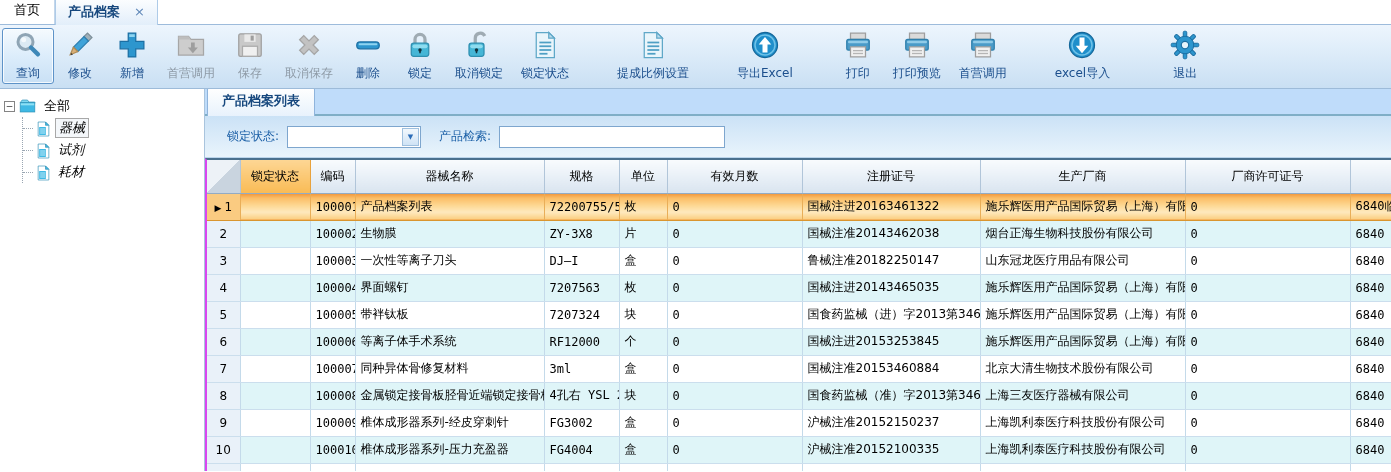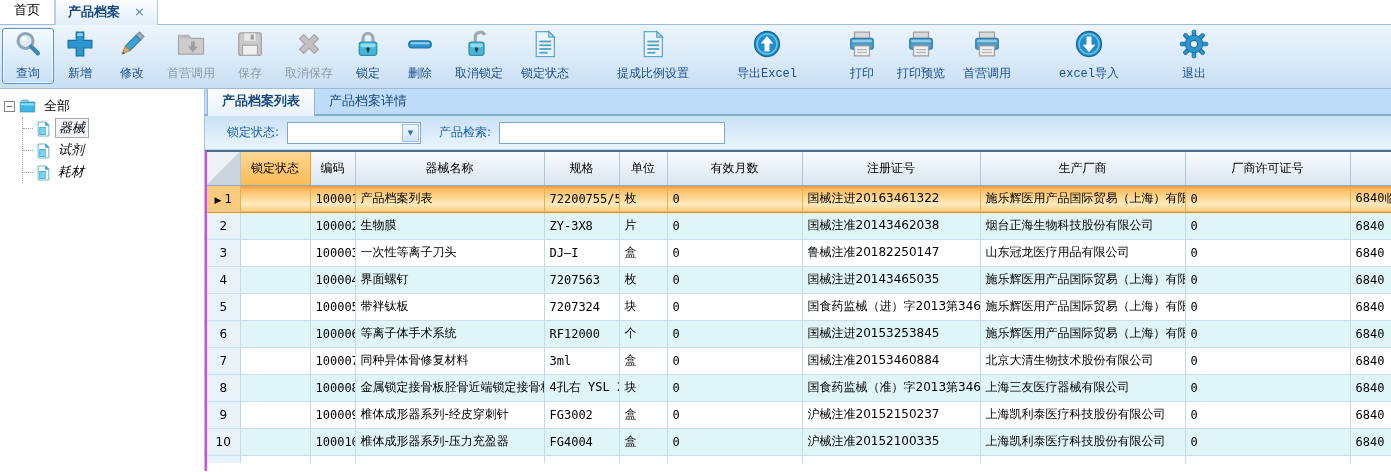--- a/index.html
+++ b/index.html
@@ -12,21 +12,21 @@
           background:#fff; border-right:1px solid #C3D6EA; color:#000; }
   .wtab.active { background:linear-gradient(180deg,#FDFEFF,#E2EEFA); border:1px solid #AECBE8; border-bottom:none;
                  border-radius:2px 2px 0 0; font-weight:bold; color:#17487E; margin-bottom:-1px; padding:0 12px; }
   .wtab .close { margin-left:14px; color:#5F87B8; font-weight:normal; font-size:13px; }
 
   
   .toolbar { height:64px; background:linear-gradient(180deg,#EDF5FD 0%,#DDECF9 45%,#C9DFF3 100%);
              border-bottom:1px solid #9DBBD9; display:flex; align-items:center; padding:2px 2px 4px 2px; }
   .tbtn { display:flex; flex-direction:column; align-items:center; justify-content:center; gap:2px;
           min-width:52px; height:56px; padding:2px 8px; border:1px solid transparent; border-radius:3px;
-          color:#1B4E8C; white-space:nowrap; cursor:pointer;font-family:Liberation Mono, monospace; }
+          color:#1B4E8C; white-space:nowrap; cursor:pointer; }
   .tbtn.active { border:1px solid #5E93C8; background:linear-gradient(180deg,#F5FAFE,#DCEDFB 50%,#C9E0F5);
                  box-shadow:inset 0 0 0 1px rgba(255,255,255,.8); }
   .tbtn.disabled { color:#8E9AA6; cursor:default; }
   .tbtn svg { width:30px; height:30px; }
   .gap30 { margin-left:30px; } .gap40 { margin-left:40px; }
 
   
   .main { display:flex; height:382px; }
   .tree { width:205px; background:#fff; border-right:1px solid #A9C4DD; padding:6px 4px; font-size:13px; }
   .trow { display:flex; align-items:center; height:22px; white-space:nowrap; }
@@ -38,21 +38,21 @@
   .tchild .trow::before { content:""; width:10px; border-top:1px dotted #9AA6B2; margin-right:2px; }
   .tlabel { padding:0 3px; }
   .tlabel.sel { border:1px solid #A8A8A8; background:#F4F7FA; }
 
   
   .panel { flex:1; background:#CBE2F7; display:flex; flex-direction:column; overflow:hidden; }
   .itabs { height:27px; background:#BFDCFA; display:flex; align-items:flex-end; border-bottom:2px solid #7FAEC6; padding-left:2px; }
   .itab { padding:4px 14px 4px; color:#17487E; font-size:13px; cursor:pointer; }
   .itab.active { background:linear-gradient(180deg,#FFFFFF,#E8F2FC); border:1px solid #8FB4DC; border-bottom:none;
                  border-radius:3px 3px 0 0; font-weight:bold; margin-bottom:-2px; padding-bottom:6px; }
-  .filterbar { height:34px; background:linear-gradient(180deg,#CBE2F6,#E9F4FC); display:flex; align-items:center;
+  .filterbar { height:42px; background:linear-gradient(180deg,#CBE2F6,#E9F4FC); display:flex; align-items:center;
                padding-left:22px; border-bottom:1px solid #BBD5EC; }
   .flabel { color:#1A5FA6; margin-right:8px; }
   .dropdown { width:134px; height:22px; background:#fff; border:1px solid #7EA6CE; display:flex; align-items:center;
               justify-content:flex-end; margin-right:18px; }
   .dropdown .dd-btn { width:17px; height:18px; margin-right:1px; background:linear-gradient(180deg,#F2F8FD,#CFE3F5);
               border:1px solid #9FC0DE; color:#2B6CB8; font-size:7px; display:flex; align-items:center; justify-content:center; }
   .searchbox { width:226px; height:22px; background:#fff; border:1px solid #7EA6CE; outline:none; padding:0 4px;
                font-family:inherit; font-size:12px; }
 
   
@@ -90,36 +90,36 @@
     <div class="tbtn active">
       <span><svg viewBox="0 0 24 24">
           <circle cx="10" cy="9.5" r="6" fill="#DCEAF3" stroke="#8FA5B5" stroke-width="2.4"></circle>
           <circle cx="8.5" cy="7.8" r="2" fill="#F4F9FC"></circle>
           <line x1="14.4" y1="14" x2="20" y2="19.5" stroke="#3E88B8" stroke-width="3.4" stroke-linecap="round"></line>
         </svg></span>
       <span>查询</span>
     </div>
     <div class="tbtn">
       <span><svg viewBox="0 0 24 24">
-          <path d="M9 2.5h6V9h6.5v6H15v6.5H9V15H2.5V9H9z" fill="#2D96CE" stroke="#1B6FA3"></path>
-          <path d="M9.8 3.4h4.4v2.2H9.8z" fill="#8FD4F0"></path>
-        </svg></span>
-      <span>新增</span>
-    </div>
-    <div class="tbtn">
-      <span><svg viewBox="0 0 24 24">
           <g transform="rotate(45 12 12)">
             <rect x="9.5" y="1" width="5" height="4" fill="#9FB0BA" stroke="#7E8F99"></rect>
             <rect x="9.5" y="5" width="5" height="12" fill="#3FA3D9" stroke="#2E7FB0"></rect>
             <path d="M9.5 17l2.5 6 2.5-6z" fill="#D8B079" stroke="#B08C55"></path>
             <path d="M11.4 21.5l1.1 1.5 1.1-1.5z" fill="#444"></path>
           </g>
         </svg></span>
       <span>修改</span>
     </div>
+    <div class="tbtn">
+      <span><svg viewBox="0 0 24 24">
+          <path d="M9 2.5h6V9h6.5v6H15v6.5H9V15H2.5V9H9z" fill="#2D96CE" stroke="#1B6FA3"></path>
+          <path d="M9.8 3.4h4.4v2.2H9.8z" fill="#8FD4F0"></path>
+        </svg></span>
+      <span>新增</span>
+    </div>
     <div class="tbtn disabled">
       <span><svg viewBox="0 0 24 24">
           <path d="M2 5h8l2 2.5h10V20H2z" fill="#CDCDCD" stroke="#A6A6A6"></path>
           <path d="M2 5h8l2 2.5H2z" fill="#BDBDBD"></path>
           <path d="M12 10v4h-2.5l4 4.5 4-4.5H15v-4z" fill="#9E9E9E"></path>
         </svg></span>
       <span>首营调用</span>
     </div>
     <div class="tbtn disabled">
       <span><svg viewBox="0 0 24 24">
@@ -128,37 +128,37 @@
           <rect x="12.5" y="4.5" width="2.5" height="4" fill="#9E9E9E"></rect>
           <rect x="6" y="13" width="12" height="8" fill="#F0F0F0" stroke="#ABABAB"></rect>
         </svg></span>
       <span>保存</span>
     </div>
     <div class="tbtn disabled">
       <span><svg viewBox="0 0 24 24">
           <path d="M4.5 7.8L7.8 4.5 12 8.7l4.2-4.2 3.3 3.3L15.3 12l4.2 4.2-3.3 3.3L12 15.3l-4.2 4.2-3.3-3.3L8.7 12z" fill="#C2C2C2" stroke="#A5A5A5"></path>
         </svg></span>
       <span>取消保存</span>
+    </div>
+    <div class="tbtn">
+      <span><svg viewBox="0 0 24 24">
+          <rect x="3" y="9.5" width="18" height="5.5" rx="2.7" fill="#2D96CE" stroke="#1B6FA3"></rect>
+          <rect x="4.5" y="10.6" width="15" height="1.6" rx="0.8" fill="#8FD4F0"></rect>
+        </svg></span>
+      <span>删除</span>
     </div>
     <div class="tbtn">
       <span><svg viewBox="0 0 24 24">
           <path d="M8 11V7.5a4 4 0 018 0V11" fill="none" stroke="#9FABB3" stroke-width="2.6"></path>
           <rect x="5" y="10.5" width="14" height="10.5" rx="2" fill="#45B6D6" stroke="#2E8FB0"></rect>
           <rect x="6" y="11.5" width="12" height="3" rx="1.5" fill="#8EDCEF"></rect>
           <circle cx="12" cy="16" r="1.4" fill="#14333D"></circle>
           <rect x="11.4" y="16" width="1.2" height="2.6" fill="#14333D"></rect>
         </svg></span>
       <span>锁定</span>
-    </div>
-    <div class="tbtn">
-      <span><svg viewBox="0 0 24 24">
-          <rect x="3" y="9.5" width="18" height="5.5" rx="2.7" fill="#2D96CE" stroke="#1B6FA3"></rect>
-          <rect x="4.5" y="10.6" width="15" height="1.6" rx="0.8" fill="#8FD4F0"></rect>
-        </svg></span>
-      <span>删除</span>
     </div>
     <div class="tbtn">
       <span><svg viewBox="0 0 24 24">
           <path d="M9 11V6.5a4 4 0 017.6-1.7" fill="none" stroke="#9FABB3" stroke-width="2.6"></path>
           <rect x="4" y="10.5" width="12" height="10.5" rx="2" fill="#45B6D6" stroke="#2E8FB0"></rect>
           <rect x="5" y="11.5" width="10" height="3" rx="1.5" fill="#8EDCEF"></rect>
           <circle cx="10" cy="16" r="1.4" fill="#14333D"></circle>
           <rect x="9.4" y="16" width="1.2" height="2.6" fill="#14333D"></rect>
         </svg></span>
       <span>取消锁定</span>
@@ -314,21 +314,20 @@
               </g>
             </svg>
           </span>
           <span class="tlabel">耗材</span>
         </div>
       </div>
     </div>
   <div class="panel">
     <div class="itabs">
       <div class="itab active">产品档案列表</div>
-      <div class="itab">产品档案详情</div>
     </div>
     <div class="filterbar">
       <span class="flabel">锁定状态:</span>
       <div class="dropdown">
         <span class="dd-btn">▼</span>
       </div>
       <span class="flabel">产品检索:</span>
       <input class="searchbox" value="" style="">
     </div>
     <div class="grid" id="grid">

